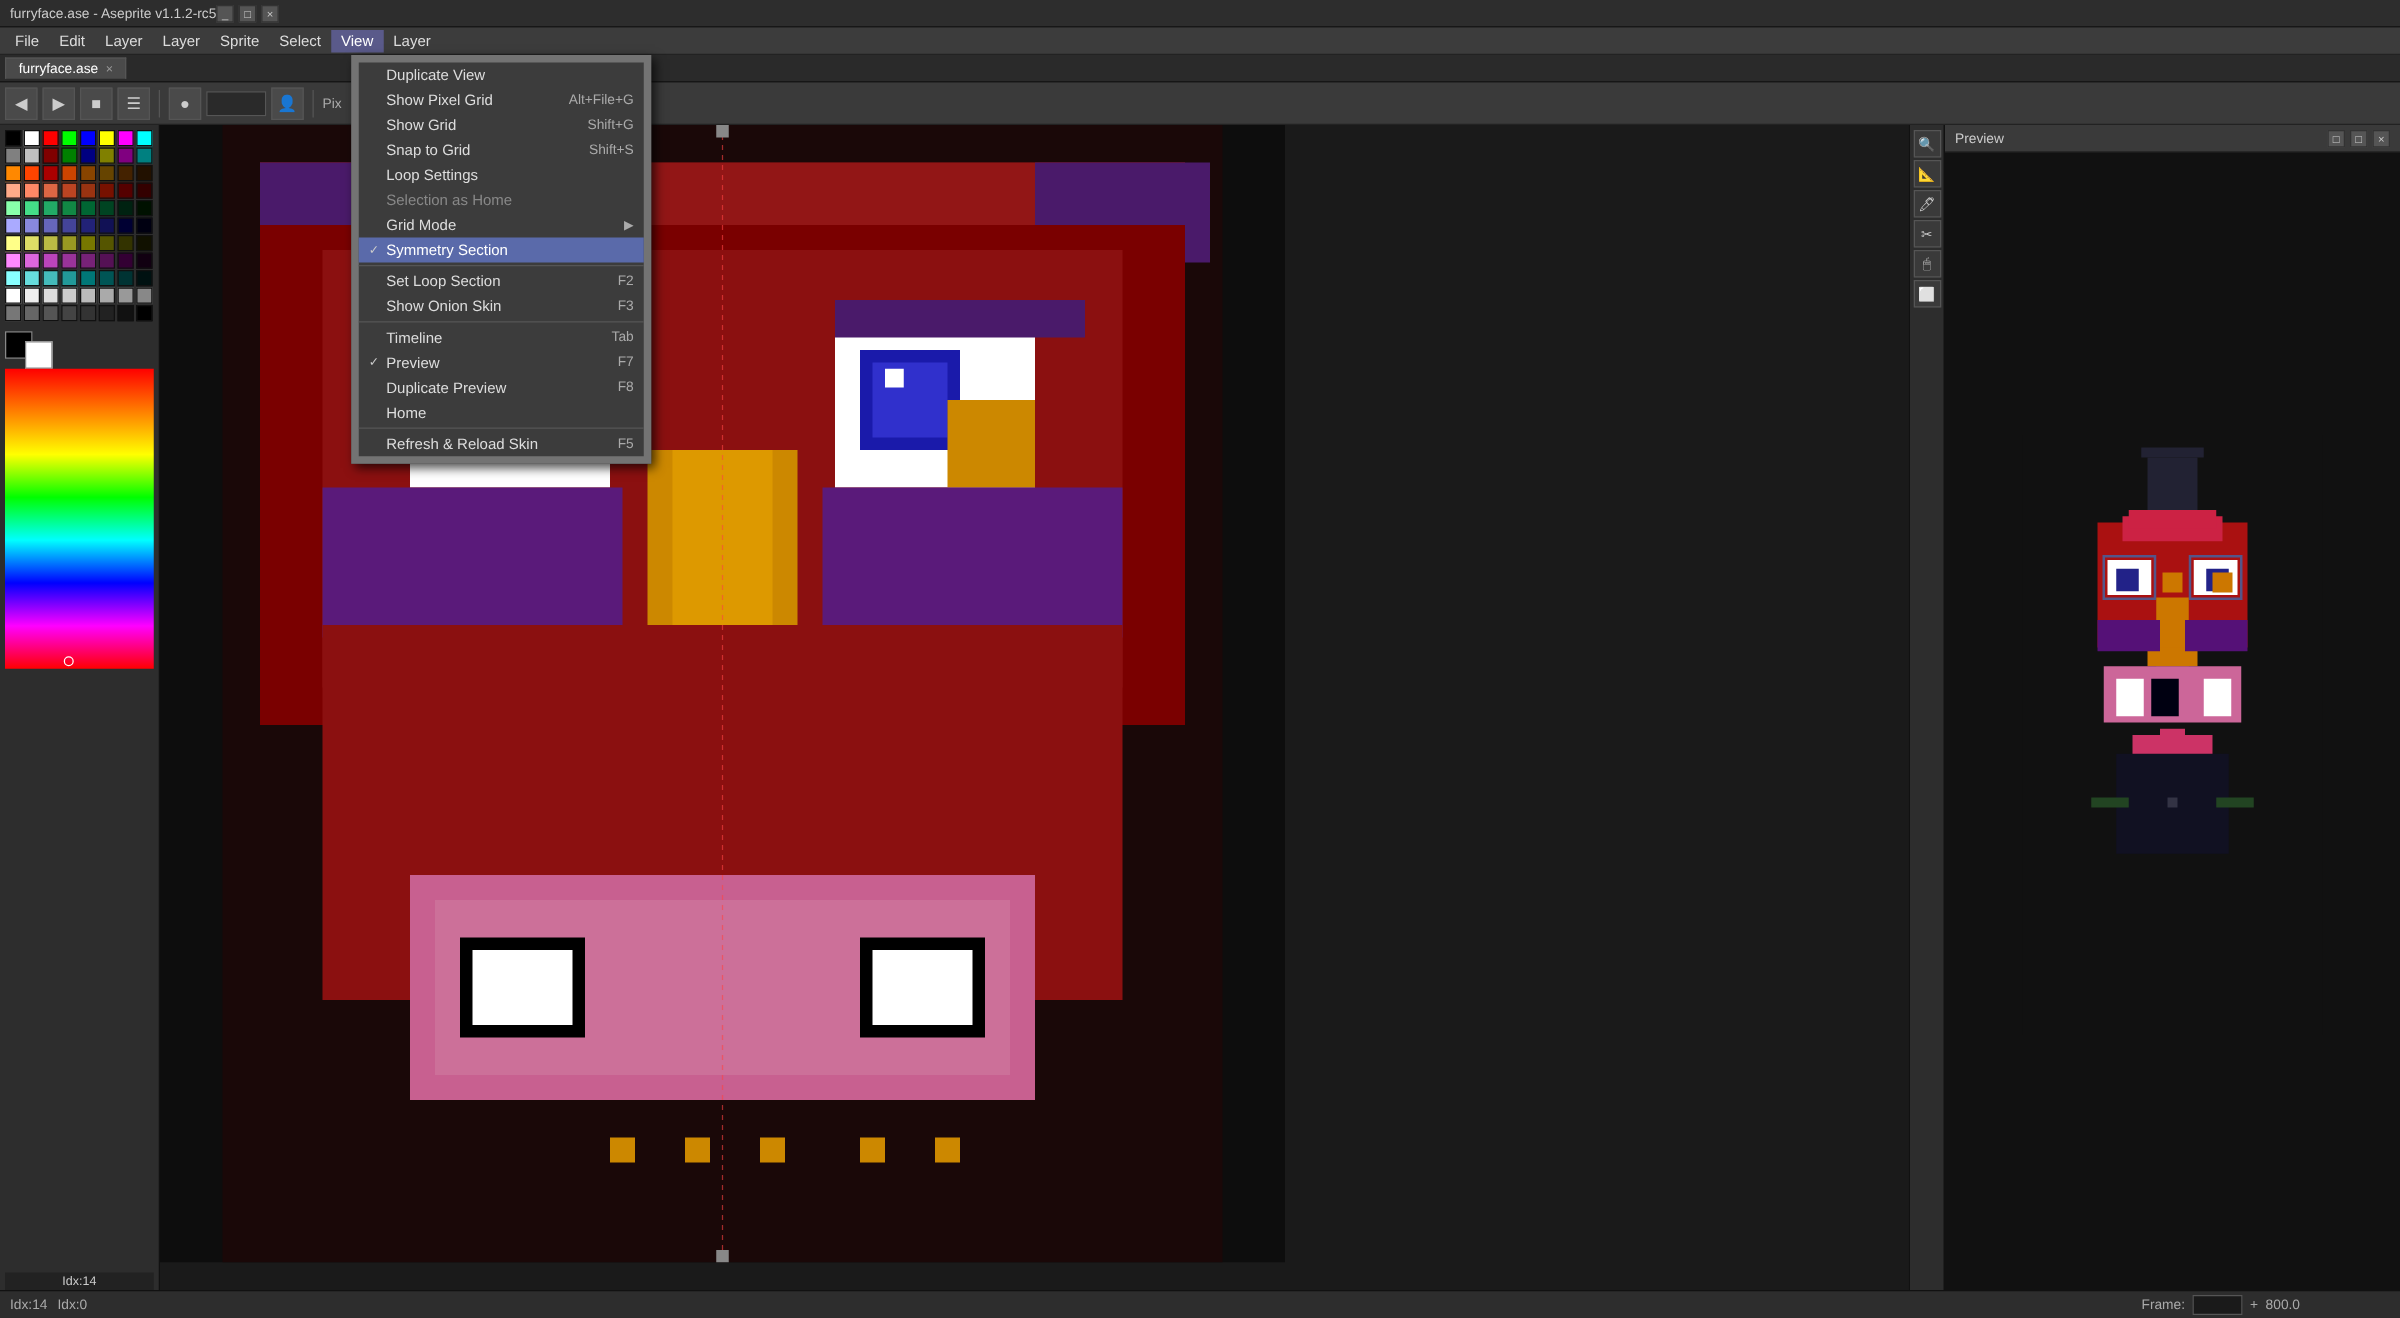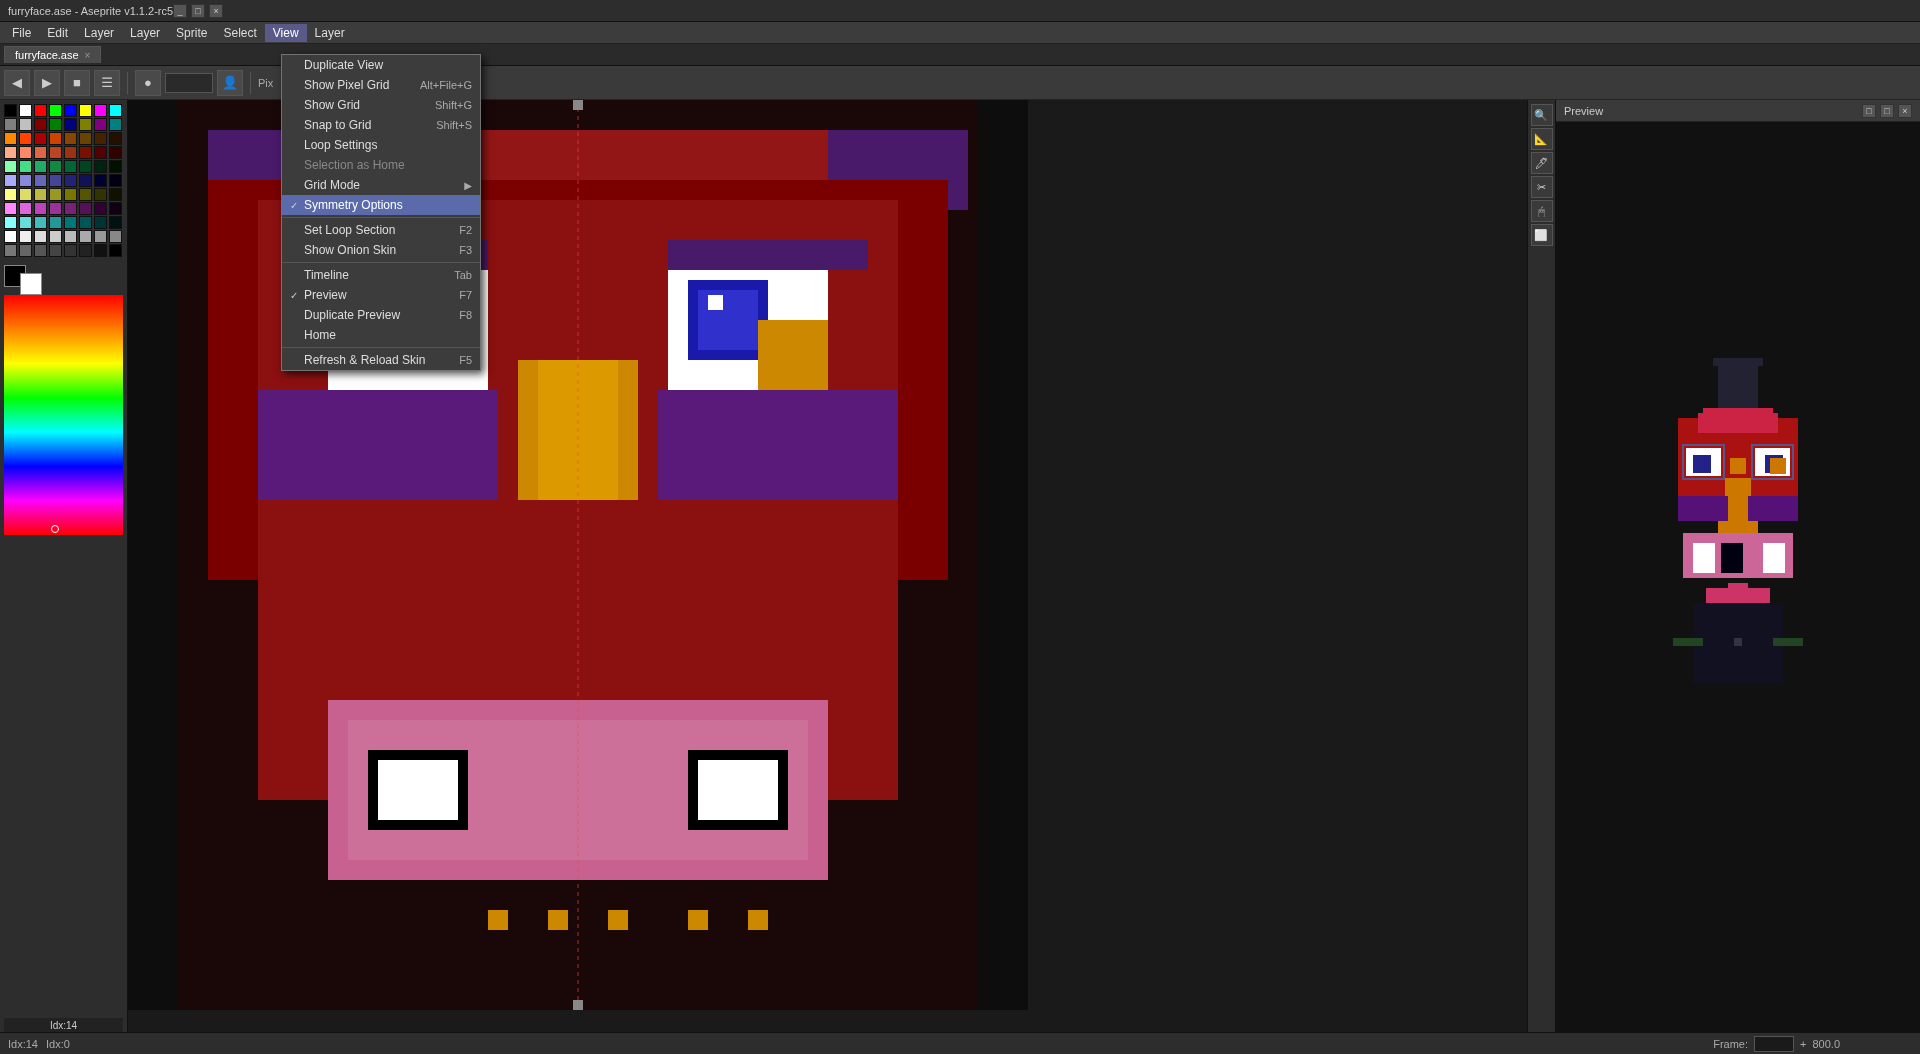--- a/index.html
+++ b/index.html
@@ -273,27 +273,26 @@
       background: #111;
       display: flex;
       align-items: center;
       justify-content: center;
       position: relative;
     }
     #view-menu {
       position: fixed;
       top: 44px;
       left: 281px;
-      width: 200px;
+      width: 240px;
       background: #3c3c3c;
-      border: 1px solid #737373;
+      border: 6px solid #737373;
       box-shadow: 3px 3px 8px rgba(0,0,0,0.7);
       z-index: 200;
       font-size: 12px;
-      margin-top: 10px;
     }
     .menu-entry {
       display: flex;
       align-items: center;
       padding: 3px 8px;
       cursor: pointer;
       color: #ddd;
       position: relative;
       min-height: 20px;
     }
@@ -678,21 +677,21 @@
       <span class="menu-check"></span>
       <span class="menu-entry-label">Selection as Home</span>
     </div>
     <div class="menu-entry">
       <span class="menu-check"></span>
       <span class="menu-entry-label">Grid Mode</span>
       <span class="menu-entry-arrow">▶</span>
     </div>
     <div class="menu-entry highlighted">
       <span class="menu-check">✓</span>
-      <span class="menu-entry-label">Symmetry Options</span>
+      <span class="menu-entry-label">Symmetry Section</span>
     </div>
     <div class="menu-separator"></div>
     <div class="menu-entry">
       <span class="menu-check"></span>
       <span class="menu-entry-label">Set Loop Section</span>
       <span class="menu-entry-shortcut">F2</span>
     </div>
     <div class="menu-entry">
       <span class="menu-check"></span>
       <span class="menu-entry-label">Show Onion Skin</span>

